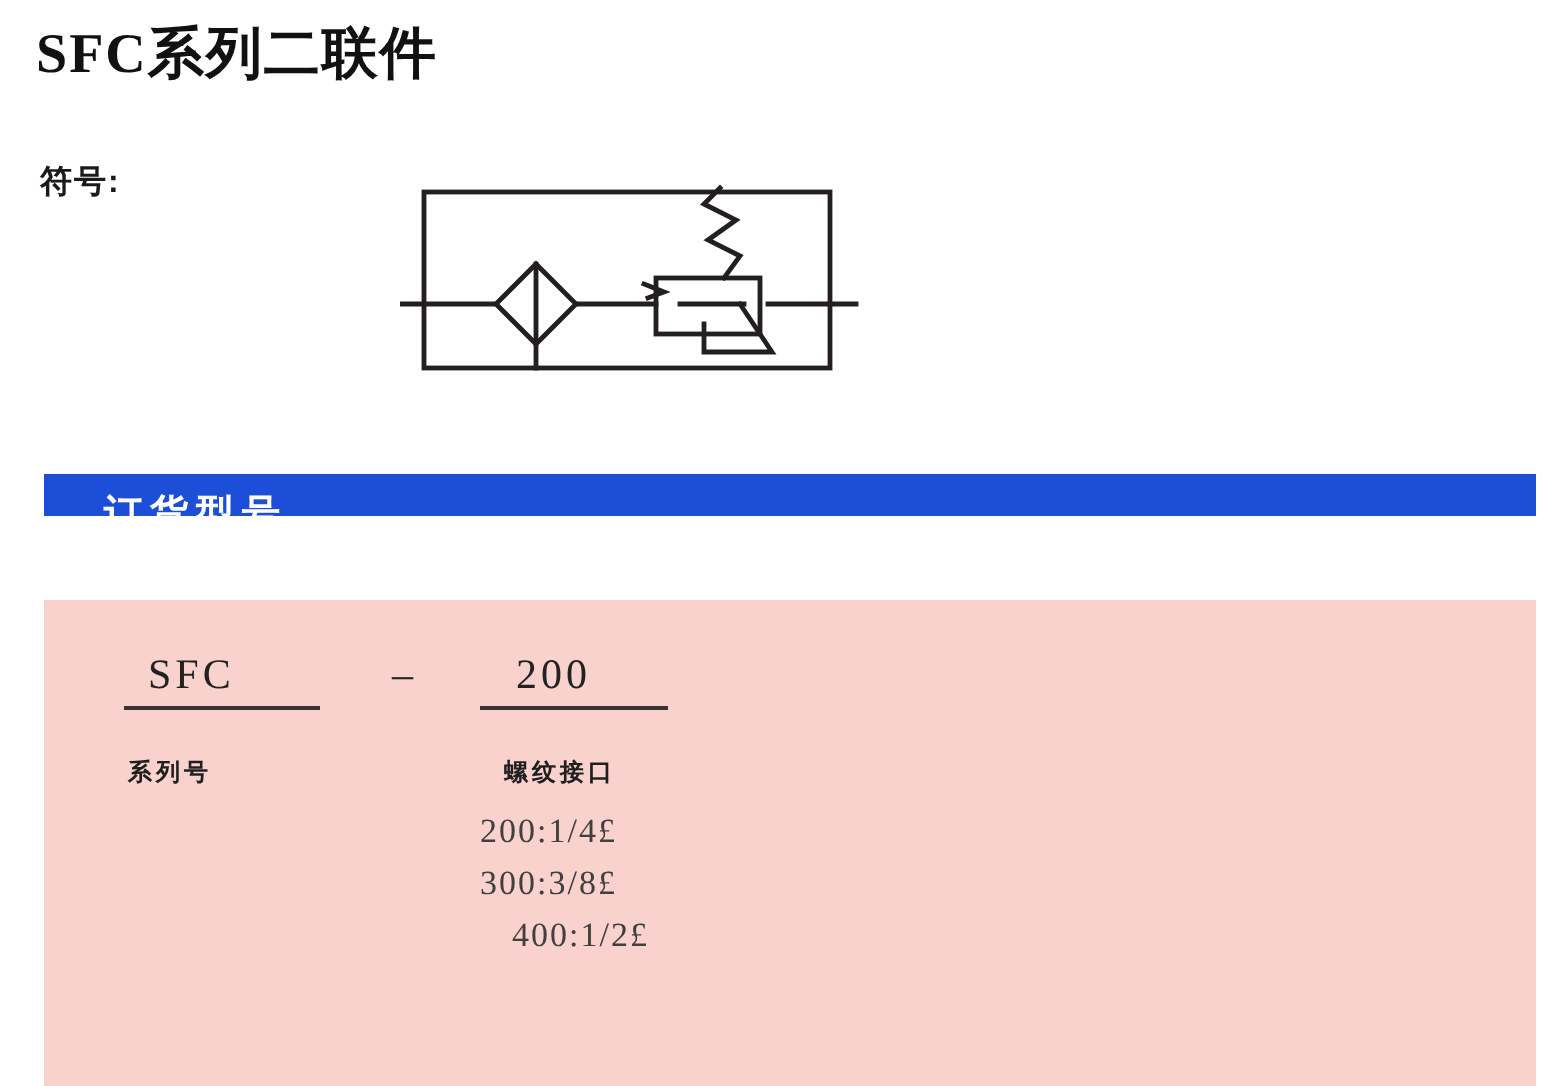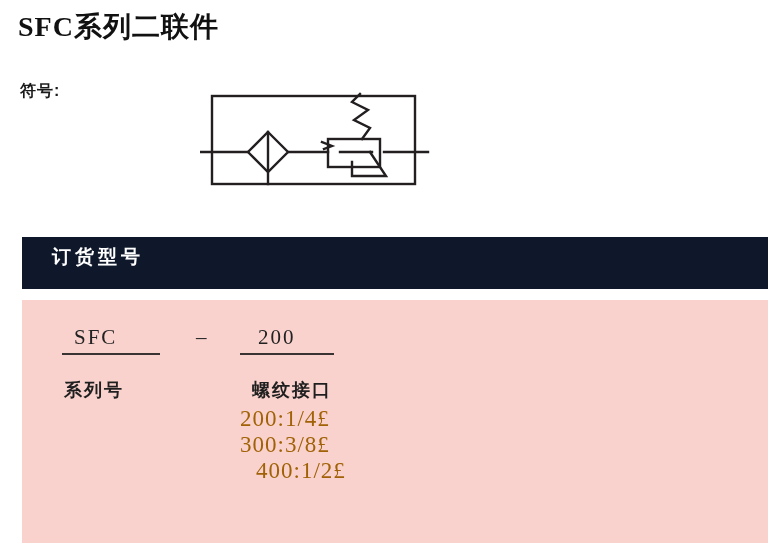--- a/index.html
+++ b/index.html
@@ -46,22 +46,22 @@
     left: 200px;
     top: 88px;
   }
 
   
   #section-header {
     position: absolute;
     left: 22px;
     top: 237px;
     width: 746px;
-    height: 52px;
-    background: #0f172a;
+    height: 21px;
+    background: #1d4ed8;
     box-sizing: border-box;
   }
   #section-header-title {
     position: absolute;
     left: 30px;
     top: 7px;
     font-family: "Liberation Sans", sans-serif;
     font-size: 19px;
     font-weight: 600;
     color: #ffffff;
@@ -89,32 +89,32 @@
     white-space: nowrap;
   }
   .code-rule {
     position: absolute;
     height: 2px;
     background: #3a3333;
   }
   .desc-head {
     position: absolute;
     font-family: "Liberation Sans", sans-serif;
-    font-size: 18px;
+    font-size: 12px;
     font-weight: 600;
     letter-spacing: 2px;
     color: #1f1f1f;
     white-space: nowrap;
   }
   .desc-opt {
     position: absolute;
     font-family: "Liberation Serif", serif;
-    font-size: 23px;
+    font-size: 17px;
     letter-spacing: 1px;
-    color: #a16207;
+    color: #404040;
     white-space: nowrap;
     text-align: right;
   }
 
   
   #token-series      { left: 52px;  top: 25px; }
   #rule-series       { left: 40px;  top: 53px; width: 98px; }
   #desc-series-head  { left: 42px;  top: 78px; }
 
   

